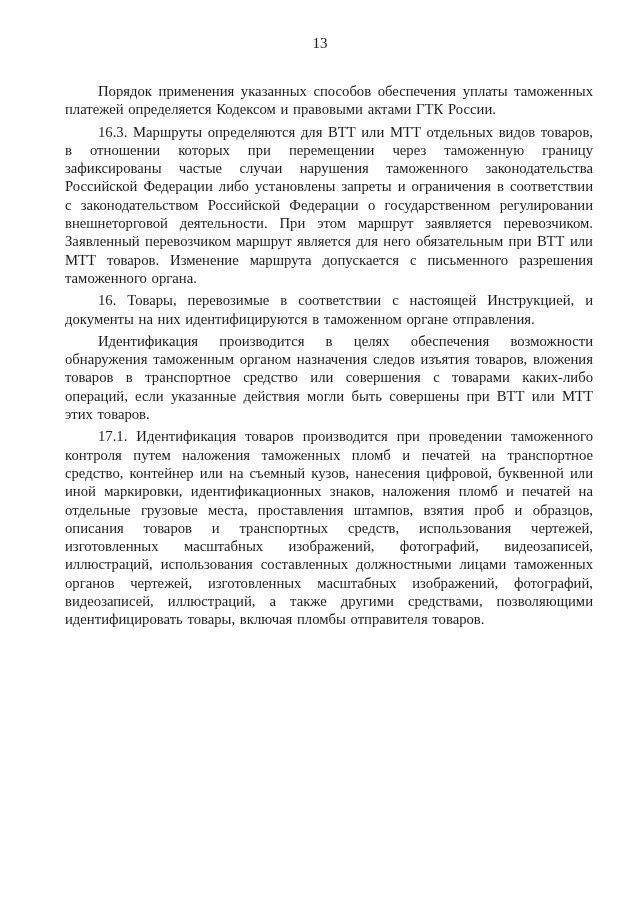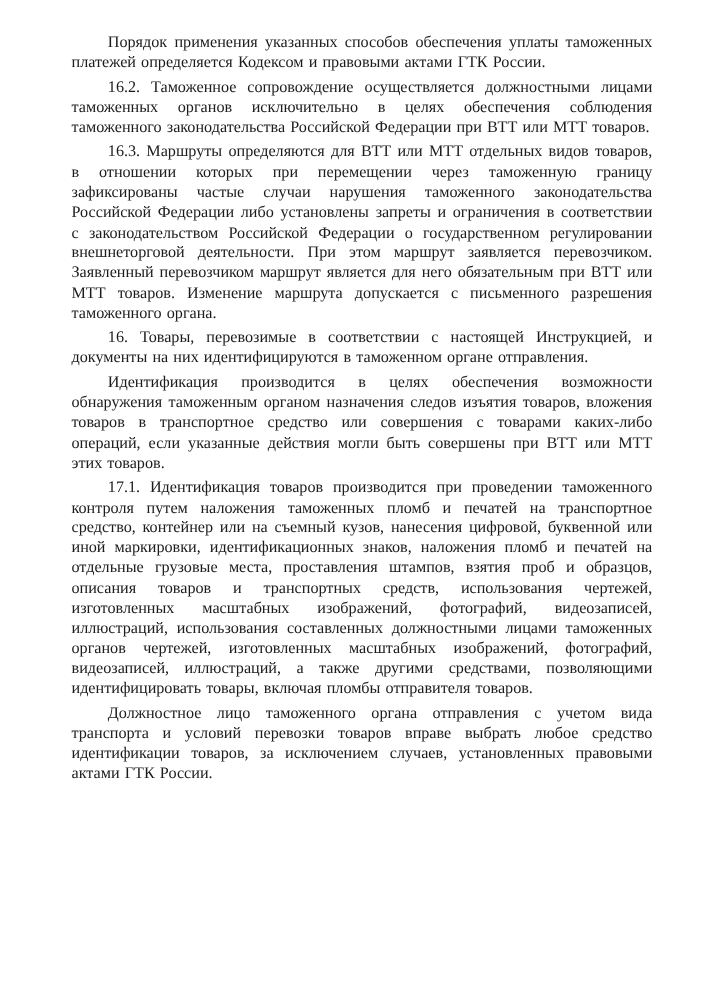--- a/index.html
+++ b/index.html
@@ -39,23 +39,22 @@
     text-align-last: left;
     text-indent: 33px;
     word-spacing: 1px;
     hyphens: none;
   }
 </style>
 </head>
 <body>
 
 <div class="page">
+  <div class="page-number">13</div>
 
   <div class="body-text">
     <p>Порядок применения указанных способов обеспечения уплаты таможенных платежей определяется Кодексом и правовыми актами ГТК России.</p>
-    <p>16.2. Таможенное сопровождение осуществляется должностными лицами таможенных органов исключительно в целях обеспечения соблюдения таможенного законодательства Российской Федерации при ВТТ или МТТ товаров.</p>
     <p>16.3. Маршруты определяются для ВТТ или МТТ отдельных видов товаров, в отношении которых при перемещении через таможенную границу зафиксированы частые случаи нарушения таможенного законодательства Российской Федерации либо установлены запреты и ограничения в соответствии с законодательством Российской Федерации о государственном регулировании внешнеторговой деятельности. При этом маршрут заявляется перевозчиком. Заявленный перевозчиком маршрут является для него обязательным при ВТТ или МТТ товаров. Изменение маршрута допускается с письменного разрешения таможенного органа.</p>
     <p>16. Товары, перевозимые в соответствии с настоящей Инструкцией, и документы на них идентифицируются в таможенном органе отправления.</p>
     <p>Идентификация производится в целях обеспечения возможности обнаружения таможенным органом назначения следов изъятия товаров, вложения товаров в транспортное средство или совершения с товарами каких-либо операций, если указанные действия могли быть совершены при ВТТ или МТТ этих товаров.</p>
     <p>17.1. Идентификация товаров производится при проведении таможенного контроля путем наложения таможенных пломб и печатей на транспортное средство, контейнер или на съемный кузов, нанесения цифровой, буквенной или иной маркировки, идентификационных знаков, наложения пломб и печатей на отдельные грузовые места, проставления штампов, взятия проб и образцов, описания товаров и транспортных средств, использования чертежей, изготовленных масштабных изображений, фотографий, видеозаписей, иллюстраций, использования составленных должностными лицами таможенных органов чертежей, изготовленных масштабных изображений, фотографий, видеозаписей, иллюстраций, а также другими средствами, позволяющими идентифицировать товары, включая пломбы отправителя товаров.</p>
-    <p>Должностное лицо таможенного органа отправления с учетом вида транспорта и условий перевозки товаров вправе выбрать любое средство идентификации товаров, за исключением случаев, установленных правовыми актами ГТК России.</p>
   </div>
 </div>
 
 </body></html>

